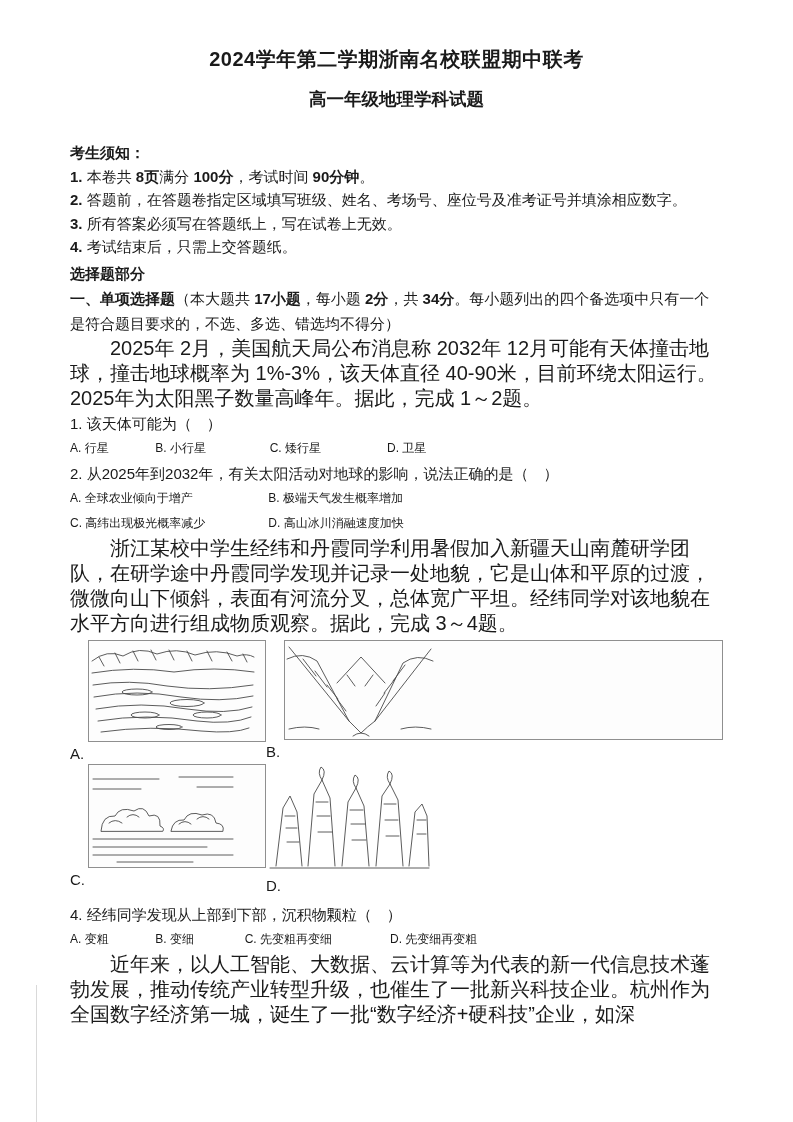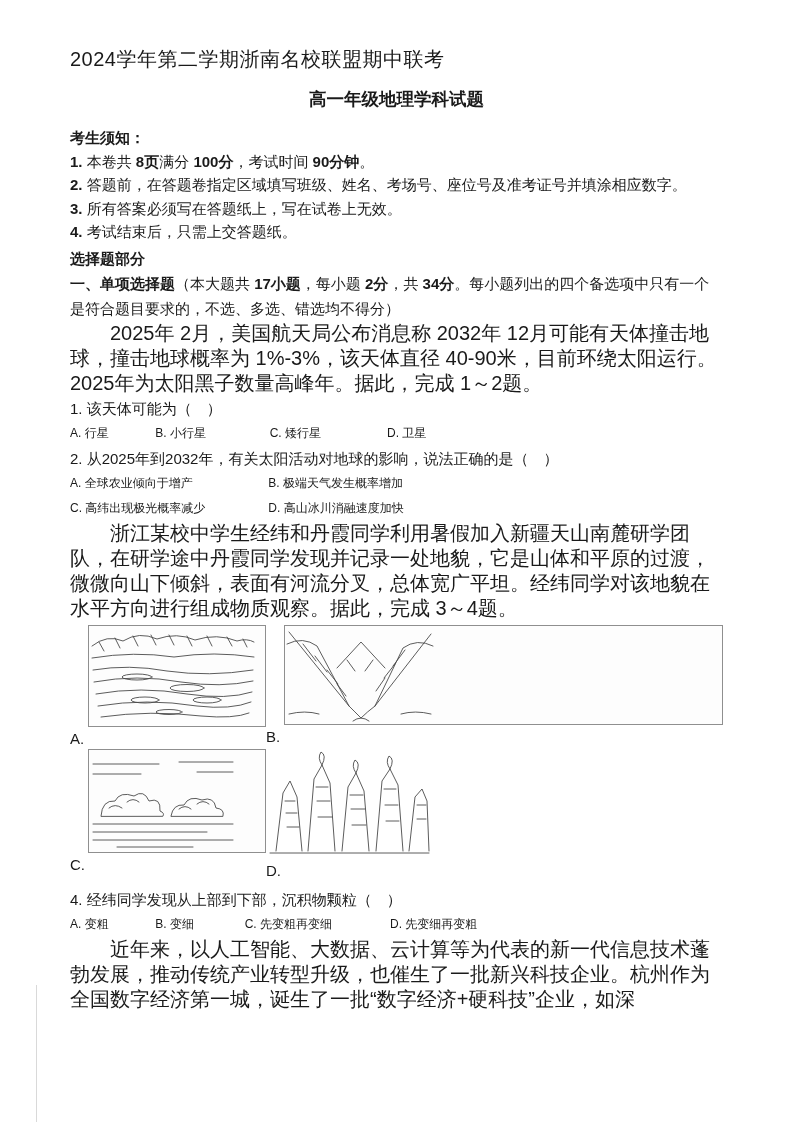--- a/index.html
+++ b/index.html
@@ -10,30 +10,30 @@
     -webkit-font-smoothing:antialiased;
   }
   .page {
     position:relative;
     width:793px; height:1122px;
     background:#ffffff;
     padding:46px 70px 0 70px;
     overflow:hidden;
   }
   .title {
-    font-size:20px; font-weight:normal;
-    text-align:left; letter-spacing:.5px;
+    font-size:20px; font-weight:bold;
+    text-align:center; letter-spacing:.5px;
     line-height:26px;
   }
   .subtitle {
     font-size:17.5px; font-weight:bold;
     text-align:center; margin-top:15px;
     line-height:24px;
   }
-  .notice { margin-top:15px; font-size:15px; line-height:23.5px; }
+  .notice { margin-top:30px; font-size:15px; line-height:23.5px; }
   .notice-heading { font-weight:bold; }
   .part-title {
     text-align:left; font-weight:bold;
     font-size:15px; line-height:25px; margin-top:2px;
   }
   .block-header { font-size:15px; line-height:25px; }
   .passage { font-size:20px; line-height:25px; text-indent:2em; }
   .stem { font-size:15px; line-height:25px; }
   .options { font-size:12px; line-height:25px; }
   .opt { display:inline-block; vertical-align:top; }

